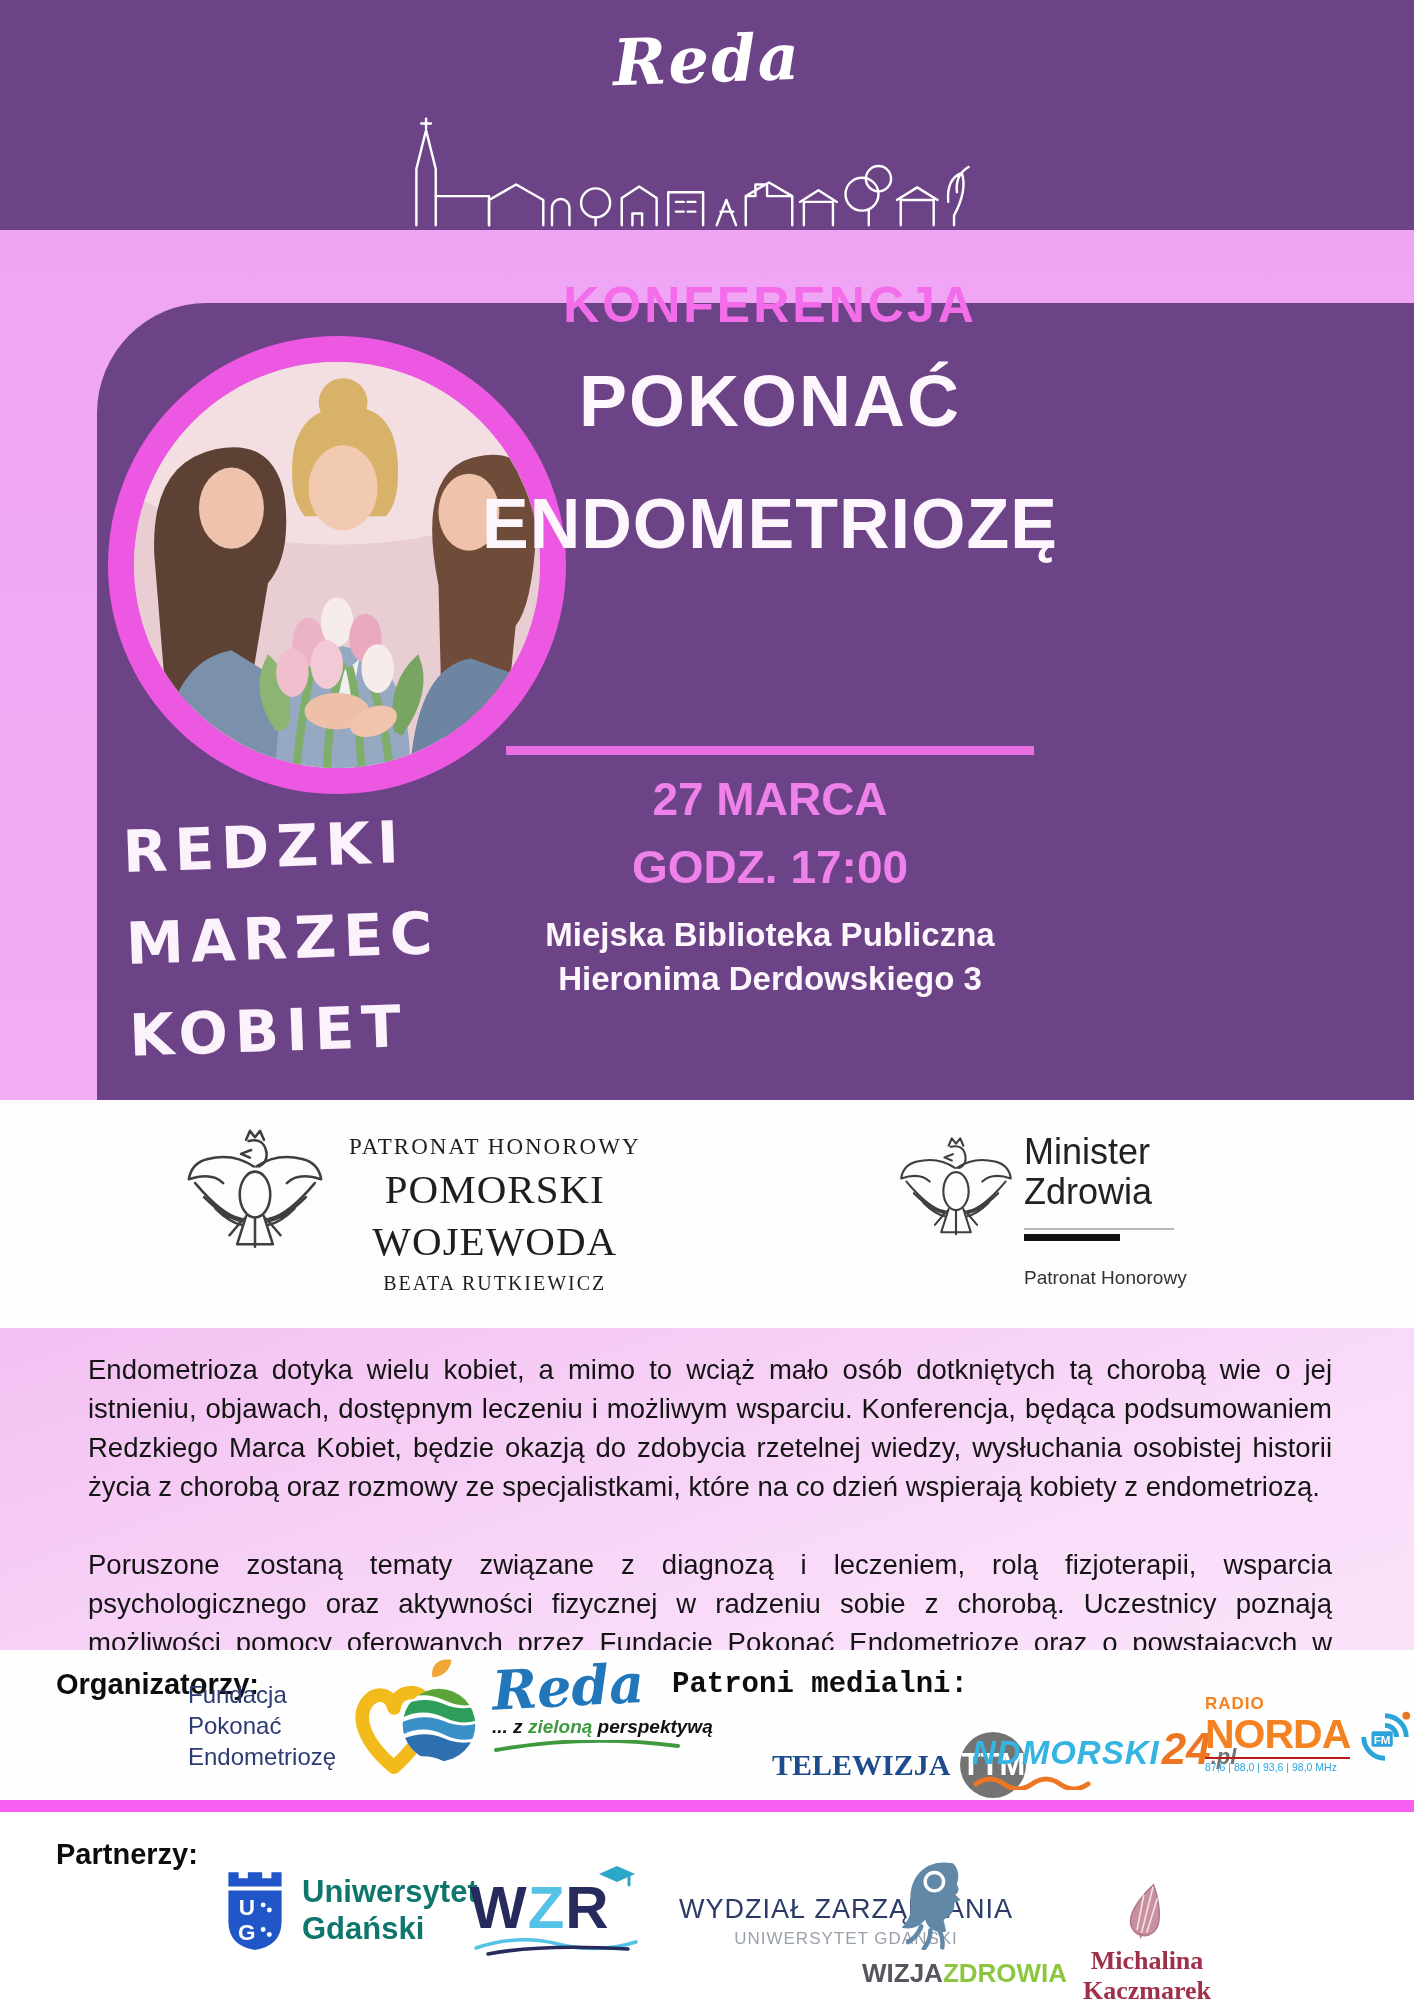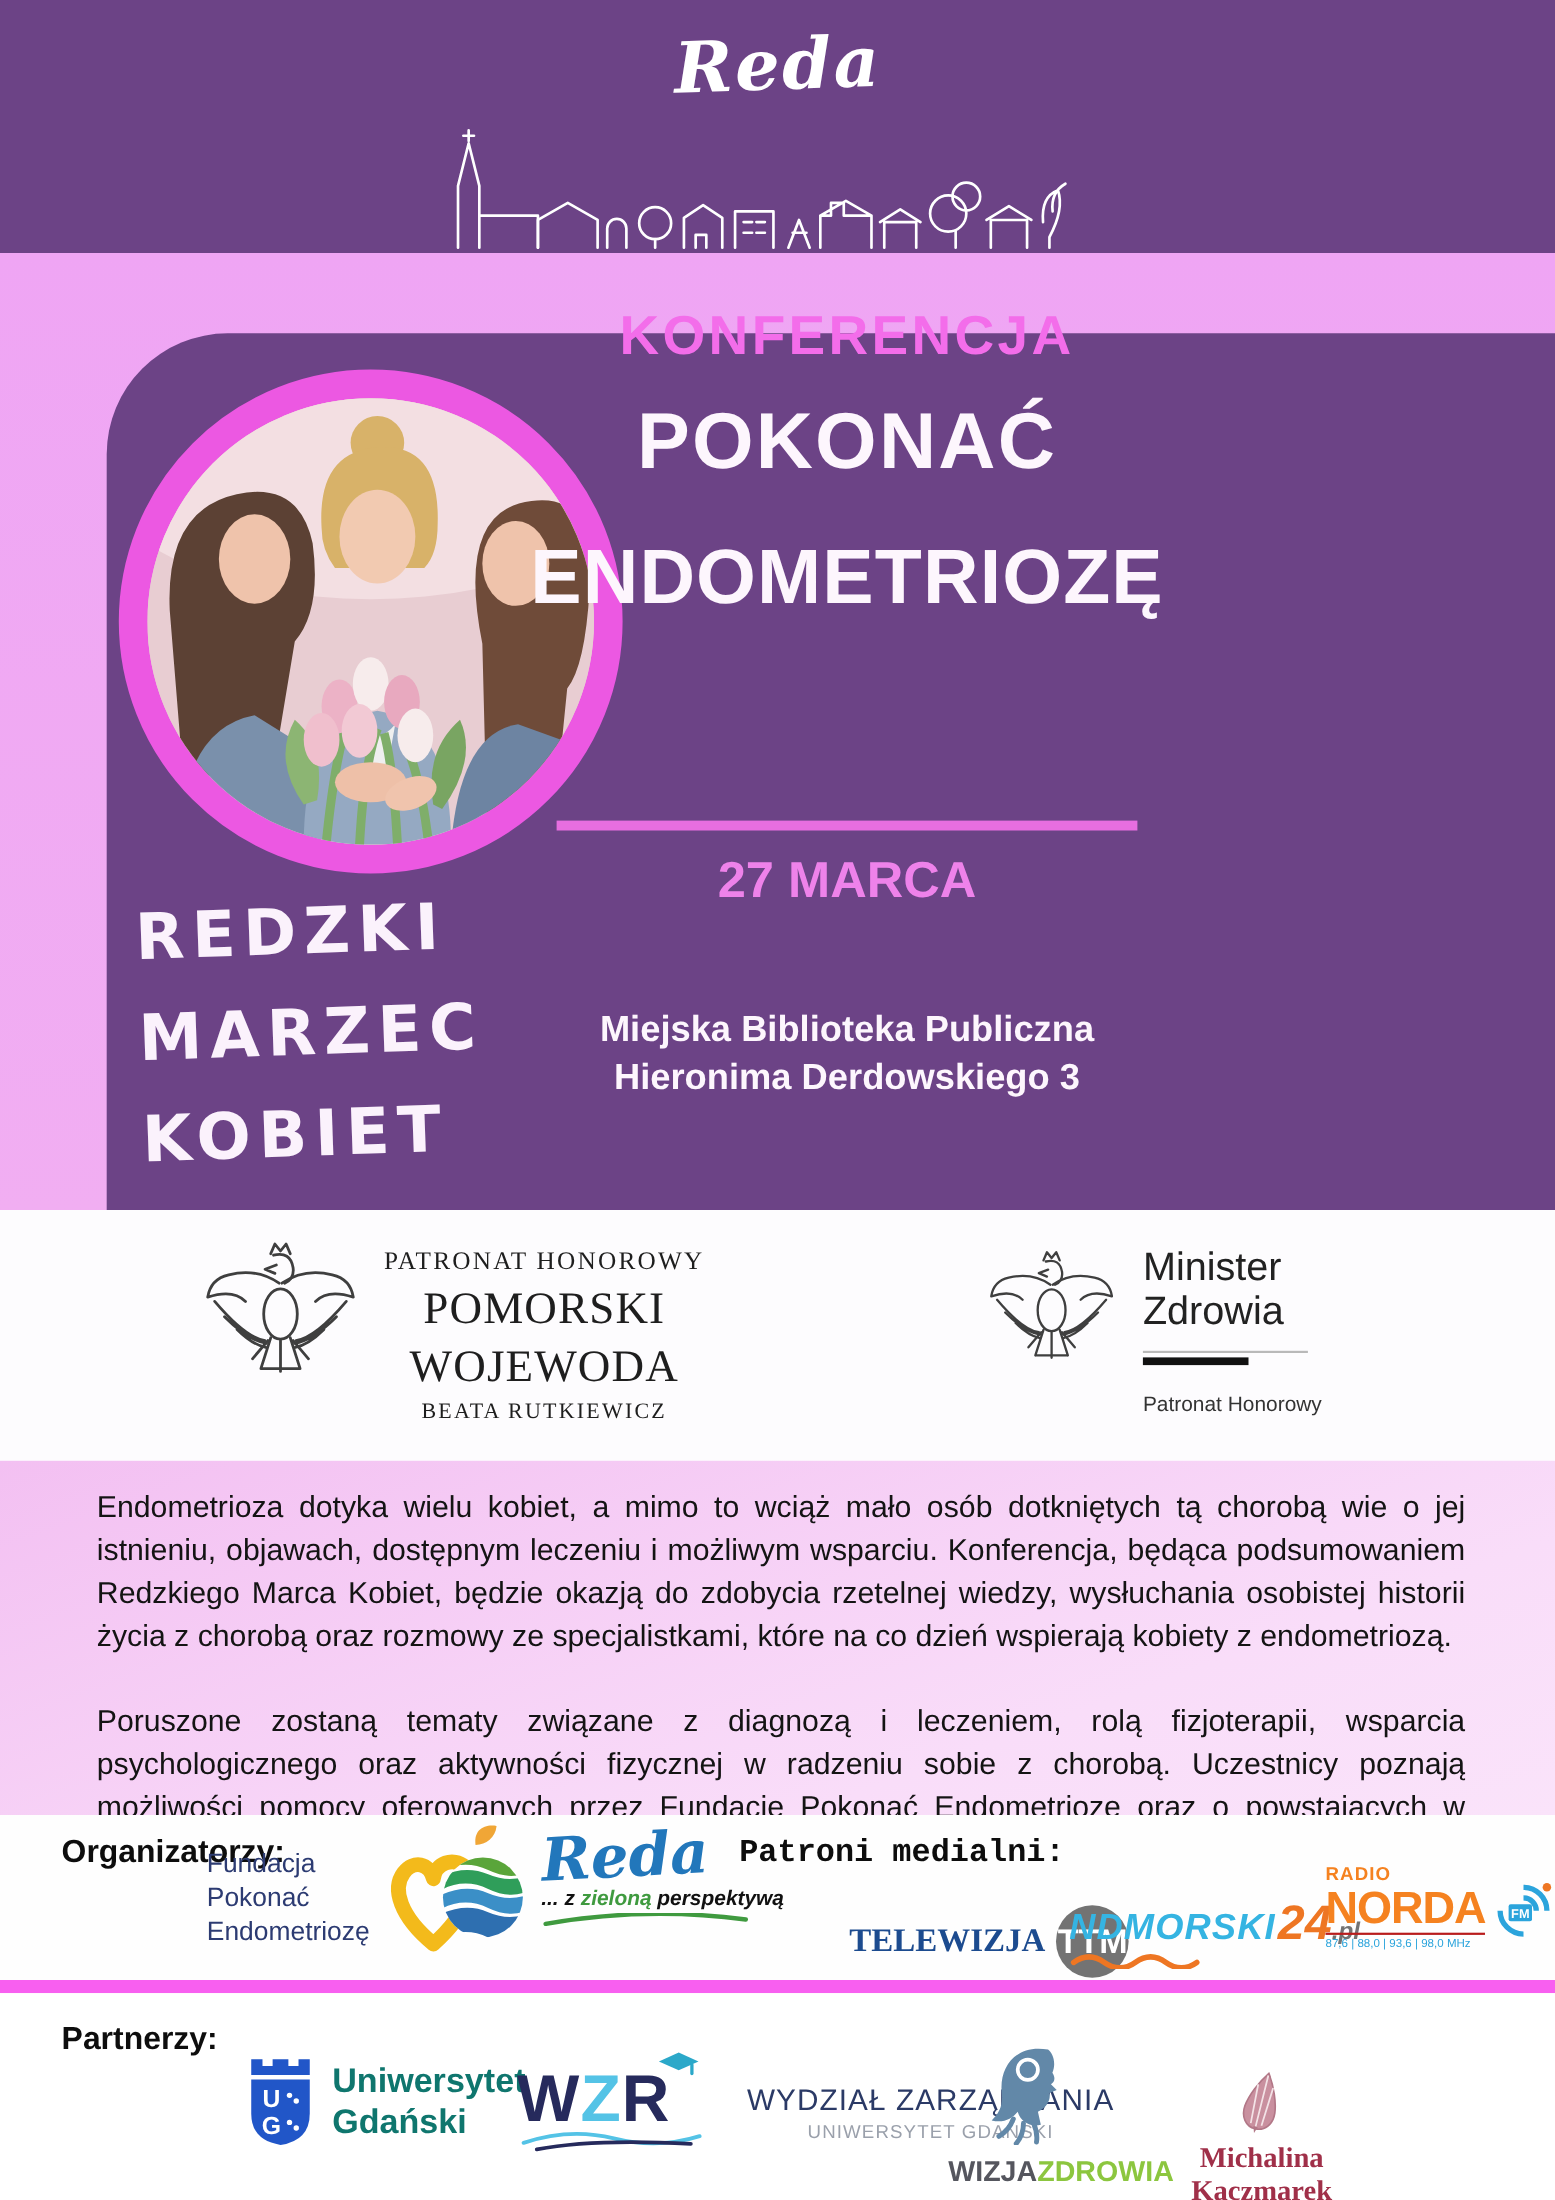--- a/index.html
+++ b/index.html
@@ -35,21 +35,21 @@
   .venue1{top:916px;font-size:33px;font-weight:700;}
   .venue2{top:960px;font-size:33px;font-weight:700;}
 
   .side-text{left:126px;top:800px;width:340px;color:#fbf2fc;
              font-family:"DejaVu Sans",sans-serif;font-weight:800;font-size:58px;
              line-height:92px;letter-spacing:7px;transform:rotate(-2deg);}
 
   
   .patron-band{left:0;top:1100px;width:1414px;height:228px;background:#fdfcfe;}
   .patron-left{left:185px;top:1122px;display:flex;align-items:flex-start;gap:24px;}
-  .patron-right{left:898px;top:1120px;display:flex;align-items:flex-start;gap:25px;}
+  .patron-right{left:898px;top:1120px;display:flex;align-items:flex-start;gap:10px;}
   .pl-col{text-align:center;color:#1e1e1e;font-family:"Liberation Serif",serif;padding-top:12px;}
   .pl-eyebrow{font-size:23px;letter-spacing:2px;}
   .pl-name{font-size:41px;letter-spacing:1px;line-height:46px;margin-top:6px;}
   .pl-person{font-size:20px;letter-spacing:2px;margin-top:8px;}
   .pr-col{color:#222;padding-top:12px;}
   .pr-name{font-size:36px;line-height:40px;}
   .pr-rule-thin{width:150px;border-top:2px solid #b9b9b9;margin-top:16px;}
   .pr-rule-thick{width:96px;height:7px;background:#111;margin-top:4px;}
   .pr-caption{font-size:19px;margin-top:26px;color:#333;}
 
@@ -170,20 +170,21 @@
       <ellipse cx="100" cy="172" rx="16" ry="9" fill="#eec0a8"></ellipse>
       <ellipse cx="118" cy="177" rx="12" ry="7" fill="#f0c4ad" transform="rotate(-20 118 177)"></ellipse>
     </svg>
   </div>
 
   <div class="abs hero-col kicker">KONFERENCJA</div>
   <div class="abs hero-col title1">POKONAĆ</div>
   <div class="abs hero-col title2">ENDOMETRIOZĘ</div>
   <div class="abs hr-pink"></div>
   <div class="abs hero-col date-line">27 MARCA</div>
+  <div class="abs hero-col time-line">GODZ. 17:00</div>
   <div class="abs hero-col venue1">Miejska Biblioteka Publiczna</div>
   <div class="abs hero-col venue2">Hieronima Derdowskiego 3</div>
 
   <div class="abs side-text">
     <div>REDZKI</div>
     <div>MARZEC</div>
     <div>KOBIET</div>
   </div>
 
   <section class="abs patron-band"></section>

